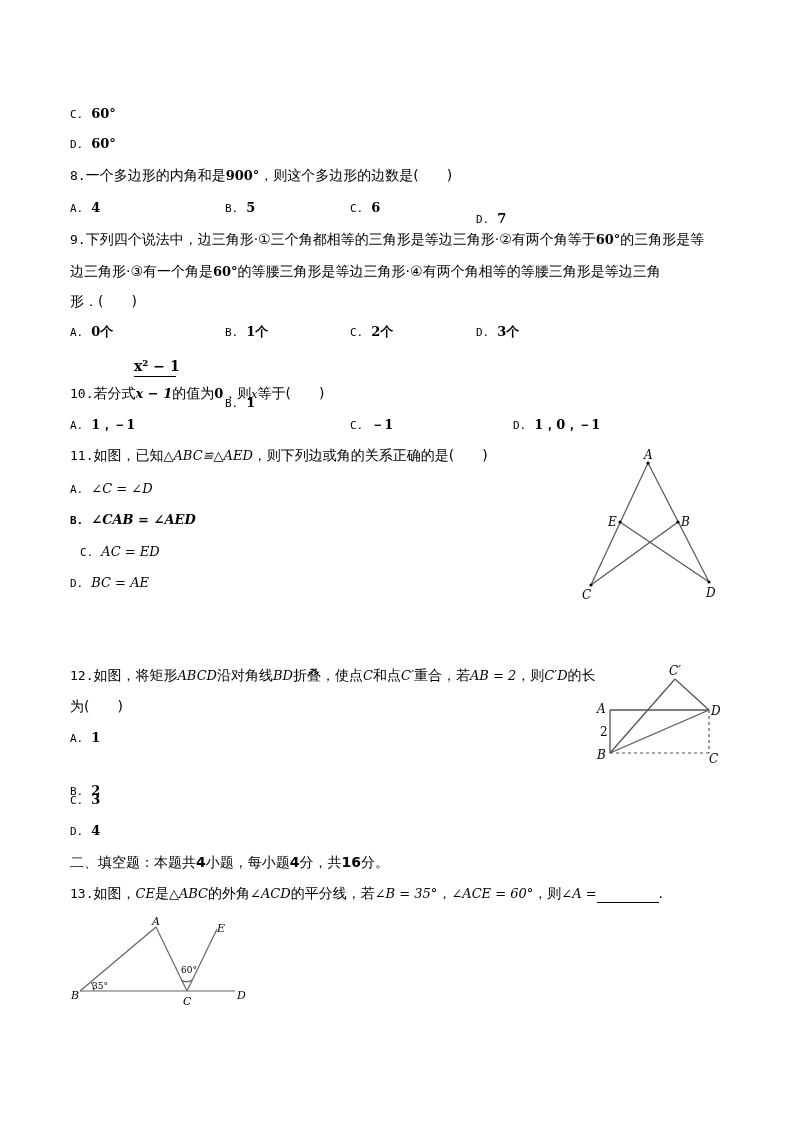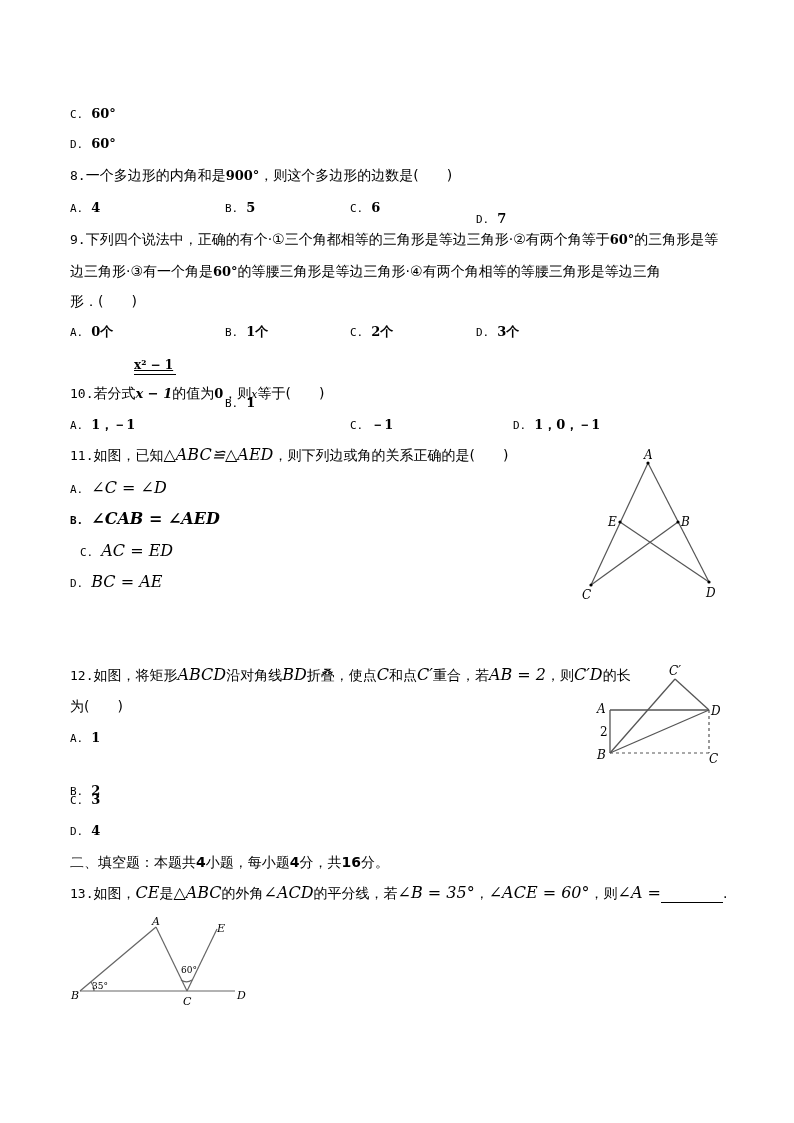--- a/index.html
+++ b/index.html
@@ -2,26 +2,26 @@
 <html><head>
 <meta charset="utf-8">
 <style>
   html, body { margin: 0; padding: 0; background: #ffffff; }
   body { width: 794px; height: 1123px; position: relative; overflow: hidden;
          font-family: "DejaVu Sans", sans-serif; color: #000; }
   .abs { position: absolute; white-space: nowrap; }
   .line { font-size: 14px; line-height: 18px; }
   .lbl { font-family: "DejaVu Sans Mono", monospace; font-size: 11px; margin-right: 8px; }
   .val { font-family: "DejaVu Serif", serif; font-weight: bold; font-size: 13px; }
-  .math { font-family: "DejaVu Serif", serif; font-style: italic; font-size: 16px; }
+  .math { font-family: "DejaVu Serif", serif; font-style: italic; font-size: 13px; }
   .num { font-family: "DejaVu Sans Mono", monospace; font-size: 13px; }
   .circ { font-family: "DejaVu Sans", sans-serif; font-size: 14px; }
   .bold { font-weight: bold; }
   .frac { position: absolute; }
-  .frac .n { font-family: "DejaVu Serif", serif; font-weight: bold; font-size: 12px; text-decoration: underline; }
+  .frac .n { font-family: "DejaVu Serif", serif; font-weight: bold; font-size: 14px; }
   .frac .bar { border-top: 1px solid #000; width: 42px; margin-top: 2px; }
   .blank { display: inline-block; width: 62px; border-bottom: 1px solid #000; height: 14px; vertical-align: bottom; }
   svg text { font-family: "DejaVu Serif", serif; font-style: italic; }
 </style>
 </head>
 <body>
 
 <div class="abs line" style="left:70px;top:104px;">
   <span class="lbl">C.</span><span class="val">60°</span>
 </div>
@@ -31,21 +31,21 @@
 
 <div class="abs line" style="left:70px;top:166px;">
   <span class="num">8.</span><span>一个多边形的内角和是</span><span class="val">900°</span><span>，则这个多边形的边数是(　　)</span>
 </div>
 <div class="abs line" style="left:70px;top:198px;"><span class="lbl">A.</span><span class="val">4</span></div>
 <div class="abs line" style="left:225px;top:198px;"><span class="lbl">B.</span><span class="val">5</span></div>
 <div class="abs line" style="left:350px;top:198px;"><span class="lbl">C.</span><span class="val">6</span></div>
 <div class="abs line" style="left:476px;top:209px;"><span class="lbl">D.</span><span class="val">7</span></div>
 
 <div class="abs line" style="left:70px;top:230px;">
-  <span class="num">9.</span><span>下列四个说法中，正确的有个·</span><span class="circ">①</span><span>三个角都相等的三角形是等边三角形·</span><span class="circ">②</span><span>有两个角等于</span><span class="val">60°</span><span>的三角形是等</span>
+  <span class="num">9.</span><span>下列四个说法中，边三角形·</span><span class="circ">①</span><span>三个角都相等的三角形是等边三角形·</span><span class="circ">②</span><span>有两个角等于</span><span class="val">60°</span><span>的三角形是等</span>
 </div>
 <div class="abs line" style="left:70px;top:262px;">
   <span>边三角形·</span><span class="circ">③</span><span>有一个角是</span><span class="val">60°</span><span>的等腰三角形是等边三角形·</span><span class="circ">④</span><span>有两个角相等的等腰三角形是等边三角</span>
 </div>
 <div class="abs line" style="left:70px;top:292px;">形．(　　)</div>
 <div class="abs line" style="left:70px;top:322px;"><span class="lbl">A.</span><span class="val">0个</span></div>
 <div class="abs line" style="left:225px;top:322px;"><span class="lbl">B.</span><span class="val">1个</span></div>
 <div class="abs line" style="left:350px;top:322px;"><span class="lbl">C.</span><span class="val">2个</span></div>
 <div class="abs line" style="left:476px;top:322px;"><span class="lbl">D.</span><span class="val">3个</span></div>
 

